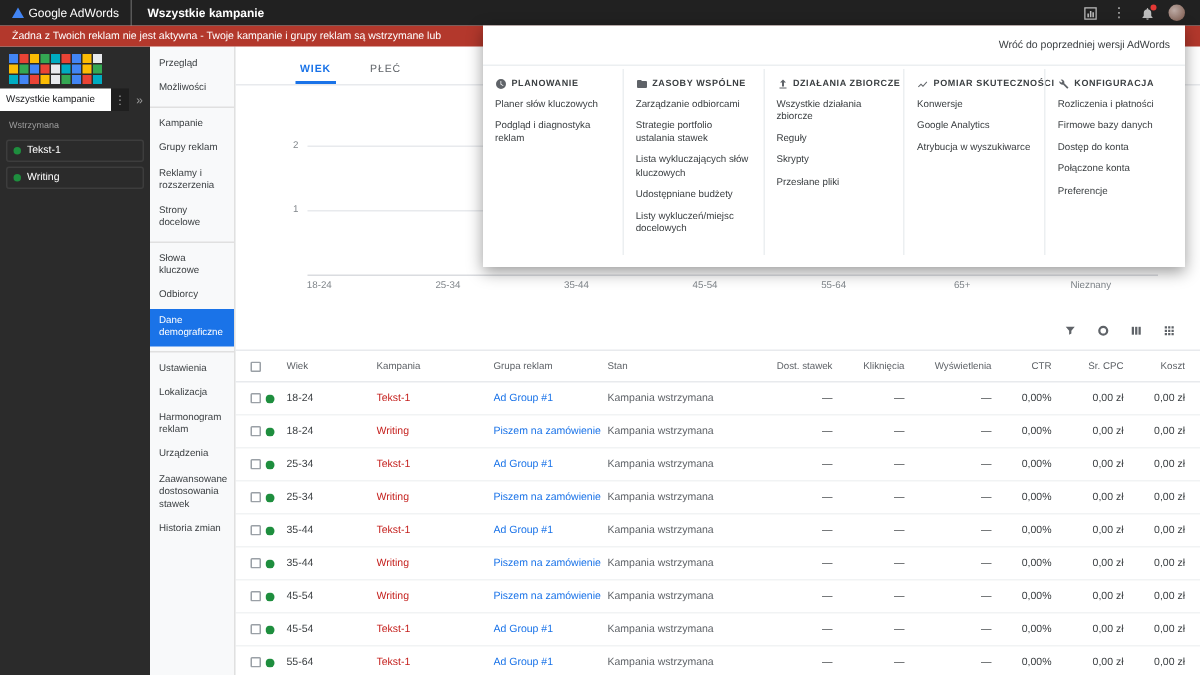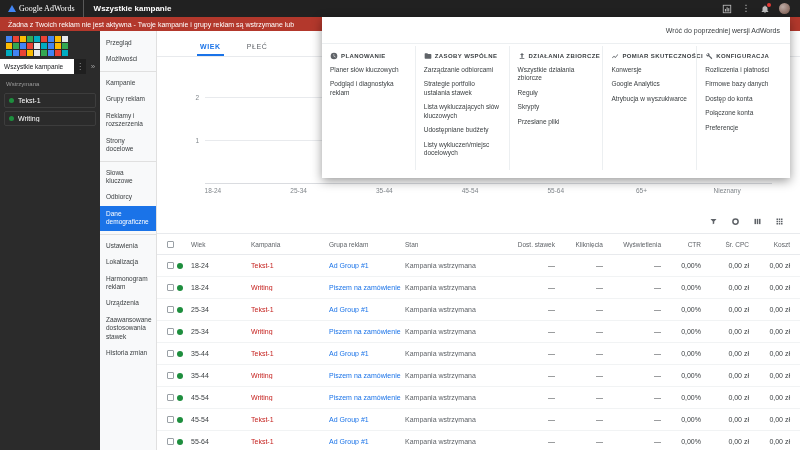--- a/index.html
+++ b/index.html
@@ -1,21 +1,21 @@
 <!DOCTYPE html>
 <html><head>
 <meta charset="utf-8">
 <style>
   html,body{margin:0;padding:0;}
   body{width:800px;height:450px;overflow:hidden;font-family:"Liberation Sans","DejaVu Sans",sans-serif;background:#fff;position:relative;}
   .app{position:absolute;inset:0;}
 
   
   .topbar{position:absolute;left:0;top:0;width:800px;height:17px;background:#212121;display:flex;align-items:center;color:#fff;z-index:50;}
-  .brand{display:flex;align-items:center;gap:3px;padding:0 8px;font-size:8px;white-space:nowrap;font-family:Liberation Serif, serif;}
+  .brand{display:flex;align-items:center;gap:3px;padding:0 8px;font-size:8px;white-space:nowrap;}
   .logo-tri{width:0;height:0;border-left:4px solid transparent;border-right:4px solid transparent;border-bottom:7px solid #4285f4;}
   .page-title{font-size:8px;font-weight:bold;border-left:1px solid rgba(255,255,255,.25);padding:0 10px;height:17px;display:flex;align-items:center;flex:1;}
   .topbar-right{display:flex;align-items:center;gap:9px;padding-right:10px;}
   .tb-icon{width:10px;height:10px;display:flex;align-items:center;justify-content:center;color:#bdbdbd;position:relative;font-size:9px;line-height:1;}
   .tb-icon svg{width:10px;height:10px;fill:#bdbdbd;}
   .bell-badge{position:absolute;top:-1px;right:-1px;width:4px;height:4px;border-radius:50%;background:#e53935;}
   .avatar{width:11px;height:11px;border-radius:50%;background:radial-gradient(circle at 35% 35%,#bcaaa4,#795548);}
 
   
   .alert{position:absolute;left:0;top:17px;width:800px;height:14px;background:#b3382c;color:#fff;font-size:7px;display:flex;align-items:center;padding-left:8px;box-sizing:border-box;white-space:nowrap;overflow:hidden;z-index:10;}

